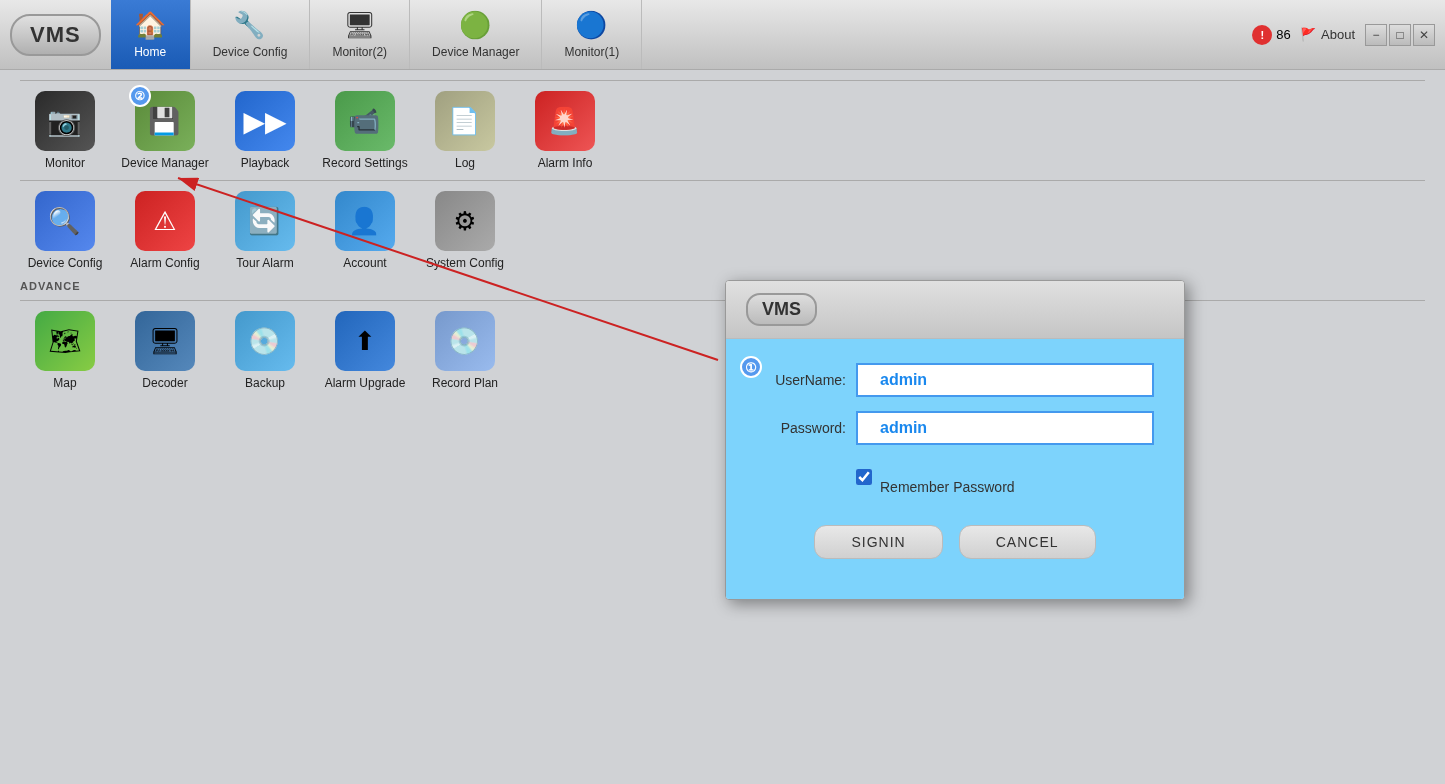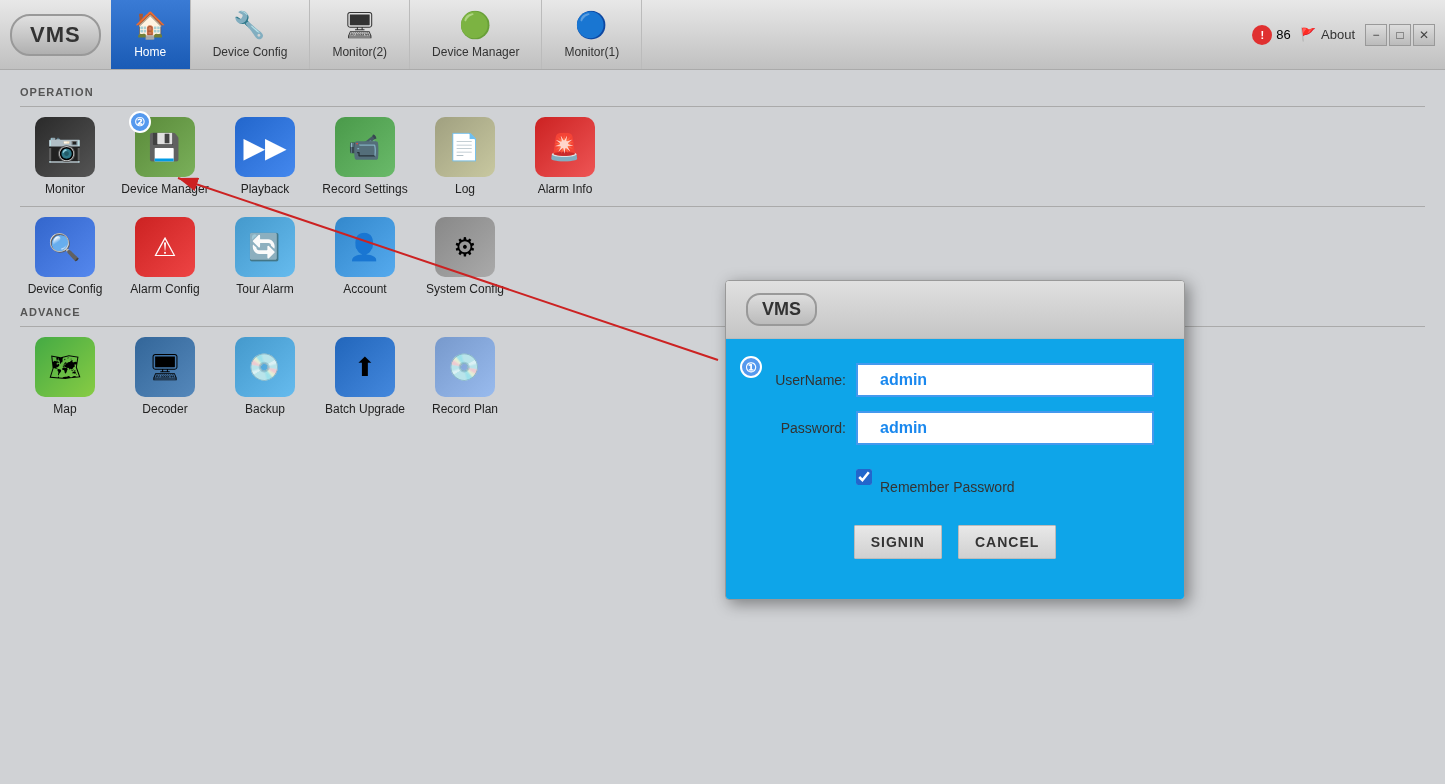--- a/index.html
+++ b/index.html
@@ -205,21 +205,21 @@
       background: linear-gradient(to bottom, #ddd, #bbb);
       border: 2px solid #999;
       border-radius: 14px;
       padding: 4px 14px;
       font-size: 18px;
       font-weight: bold;
       color: #333;
     }
     .dialog-body {
       padding: 24px 30px 20px;
-      background: #0ea5e9;
+      background: #7dd3fc;
     }
     .form-row {
       display: flex;
       align-items: center;
       margin-bottom: 14px;
     }
     .form-label {
       font-size: 14px;
       color: #333;
       width: 100px;
@@ -253,28 +253,28 @@
       color: #333;
       margin-top: 20px;
     }
     .dialog-footer {
       display: flex;
       justify-content: center;
       gap: 16px;
       padding: 10px 0 20px;
     }
     .btn {
-      padding: 8px 16px;
+      padding: 8px 36px;
       font-size: 14px;
       border: 1px solid #bbb;
-      border-radius: 1px;
+      border-radius: 12px;
       cursor: pointer;
       background: linear-gradient(to bottom, #e8e8e8, #d0d0d0);
       color: #333;
-      font-weight: bold;
+      font-weight: normal;
       letter-spacing: 1px;
     }
 
     
     .annot-circle {
       position: absolute;
       width: 22px;
       height: 22px;
       background: #5599ee;
       color: white;
@@ -338,21 +338,20 @@
     <div class="win-controls">
       <div class="win-btn">−</div>
       <div class="win-btn">□</div>
       <div class="win-btn">✕</div>
     </div>
   </div>
 </div>
 
 <div class="main">
 
-  <div class="section-label">OPERATION</div>
   <div class="section-divider"></div>
   <div class="icon-grid">
     <div class="icon-item">
       <div class="icon-box icon-monitor">
         <span style="font-size:28px;">📷</span>
       </div>
       <label>Monitor</label>
     </div>
     <div class="icon-item" style="position:relative;">
       <div class="icon-box icon-devmgr" style="position:relative;">
@@ -439,21 +438,21 @@
     <div class="icon-item">
       <div class="icon-box icon-backup">
         <span style="font-size:26px;">💿</span>
       </div>
       <label>Backup</label>
     </div>
     <div class="icon-item">
       <div class="icon-box icon-batchupgrade">
         <span style="font-size:26px;">⬆</span>
       </div>
-      <label>Batch Upgrade</label>
+      <label>Alarm Upgrade</label>
     </div>
     <div class="icon-item">
       <div class="icon-box icon-recordplan">
         <span style="font-size:26px;">💿</span>
       </div>
       <label>Record Plan</label>
     </div>
   </div>
 </div>
 

